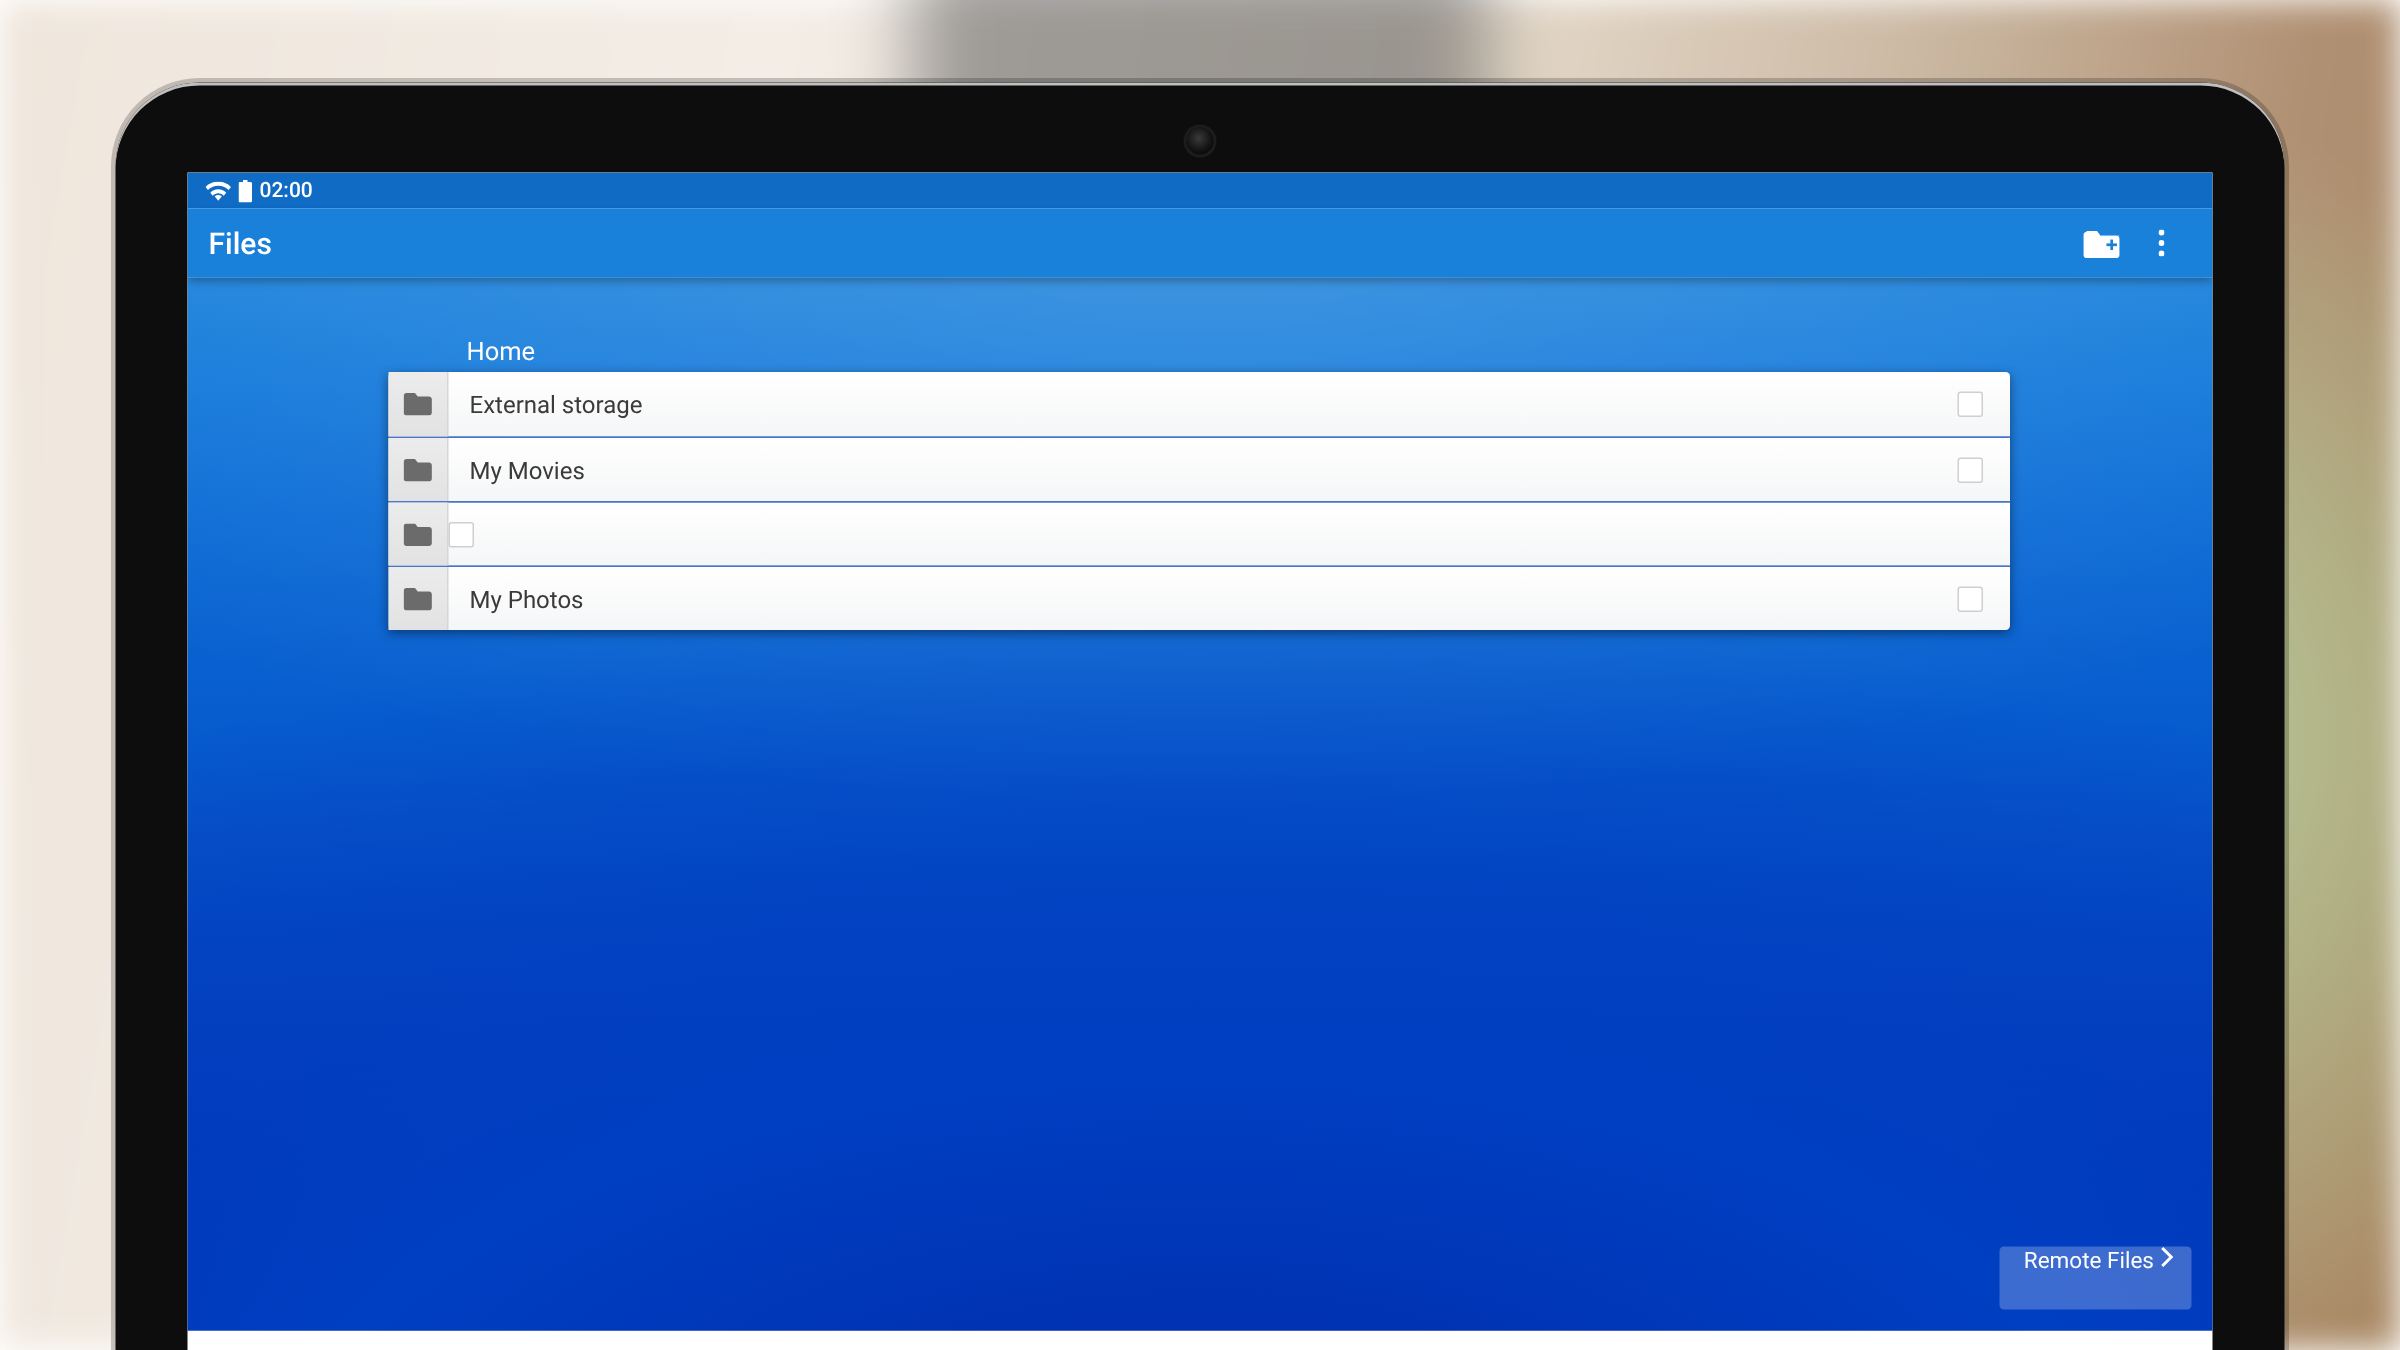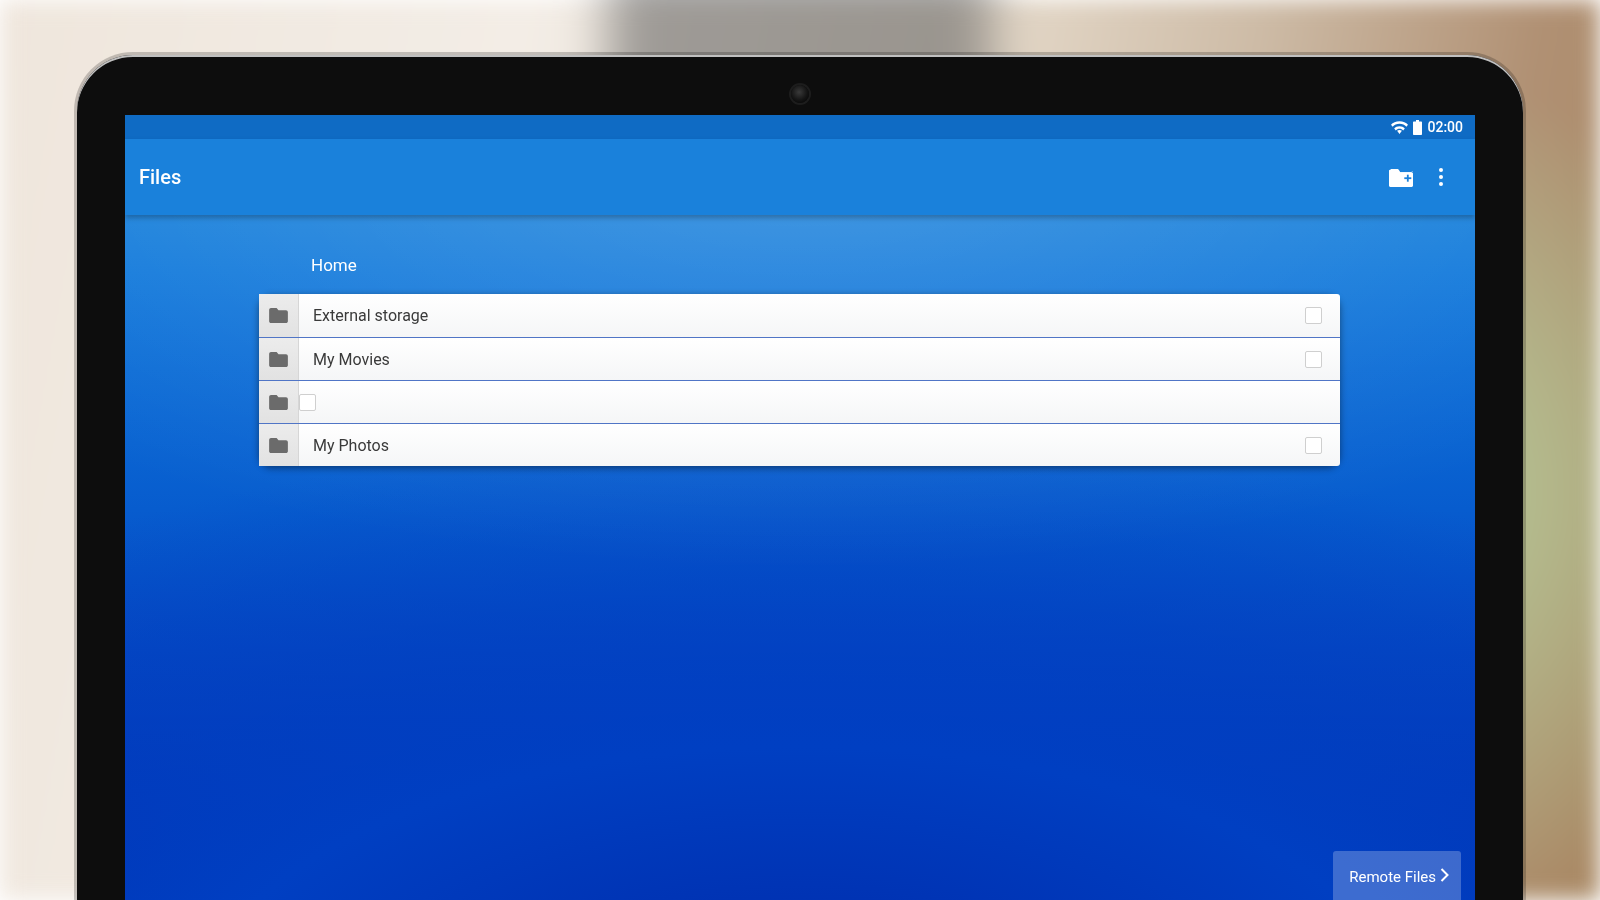--- a/index.html
+++ b/index.html
@@ -46,29 +46,29 @@
     width: 100%; height: 100%;
     background: #fff;
     overflow: hidden;
   }
   
   
   .statusbar {
     height: 24px;
     background: #0f6bc4;
     color: #fff;
-    display: flex; justify-content: flex-end; align-items: center;
+    display: flex; justify-content: flex-start; align-items: center;
     padding: 0 12px; gap: 5px;
     font-size: 14px; font-weight: 500;
   }
   .statusbar svg { display:block; }
   
   
   .appbar {
-    height: 76px;
+    height: 46px;
     background: #1a81db;
     color: #fff;
     display: flex; align-items: center;
     padding: 0 14px;
     box-shadow: 0 3px 5px rgba(0,0,0,.25);
     position: relative; z-index: 2;
   }
   .appbar-title { font-size: 20px; font-weight: 500; }
   .appbar-spacer { flex: 1; }
   .appbar-action { width:40px; height:40px; display:flex; align-items:center; justify-content:center; cursor:pointer; border-radius:50%; }
@@ -83,23 +83,22 @@
       linear-gradient(#1a81db 0%, #137adb 8%, #0d6dd6 22%, #075cce 42%, #0547c2 62%, #0336b6 82%, #0029a8 100%);
   }
   
   .breadcrumb {
     position:absolute; left:186px; top:40px;
     color:#fff; font-size:17px;
   }
   
   .folder-list {
     position:absolute; left:134px; right:135px; top:63px;
-    border-radius:13px;
+    border-radius:3px;
     box-shadow:0 2px 7px rgba(0,0,0,.45);
-    margin-top:16px;
   }
   .folder-row {
     height:43px;
     background:linear-gradient(#ffffff,#f5f6f7);
     border-top:1px solid #5075c6;
     display:flex; align-items:center;
     cursor:pointer;
   }
   .folder-row:first-child { border-top:none; border-radius:3px 3px 0 0; }
   .folder-row:last-child { border-radius:0 0 3px 3px; }
@@ -111,22 +110,22 @@
   }
   .folder-label { flex:1; padding-left:14px; color:#3a3a3a; font-size:16px; }
   .folder-check {
     width:17px; height:17px; margin-right:18px;
     border:1.6px solid #cfcfcf; border-radius:2px; background:#fff;
     cursor:pointer;
   }
   
   .remote-btn {
     position:absolute; right:14px; bottom:14px;
-    height:52px; padding:0 12px 0 16px;
-    display:flex; align-items:center; gap:4px;
+    height:42px; padding:0 12px 0 16px;
+    display:flex; gap:4px;
     background:rgba(255,255,255,.24);
     color:#fff; font-size:15px;
     border-radius:3px; cursor:pointer;
   }
 </style>
 </head>
 <body>
 
 <div class="bg"></div>
 

